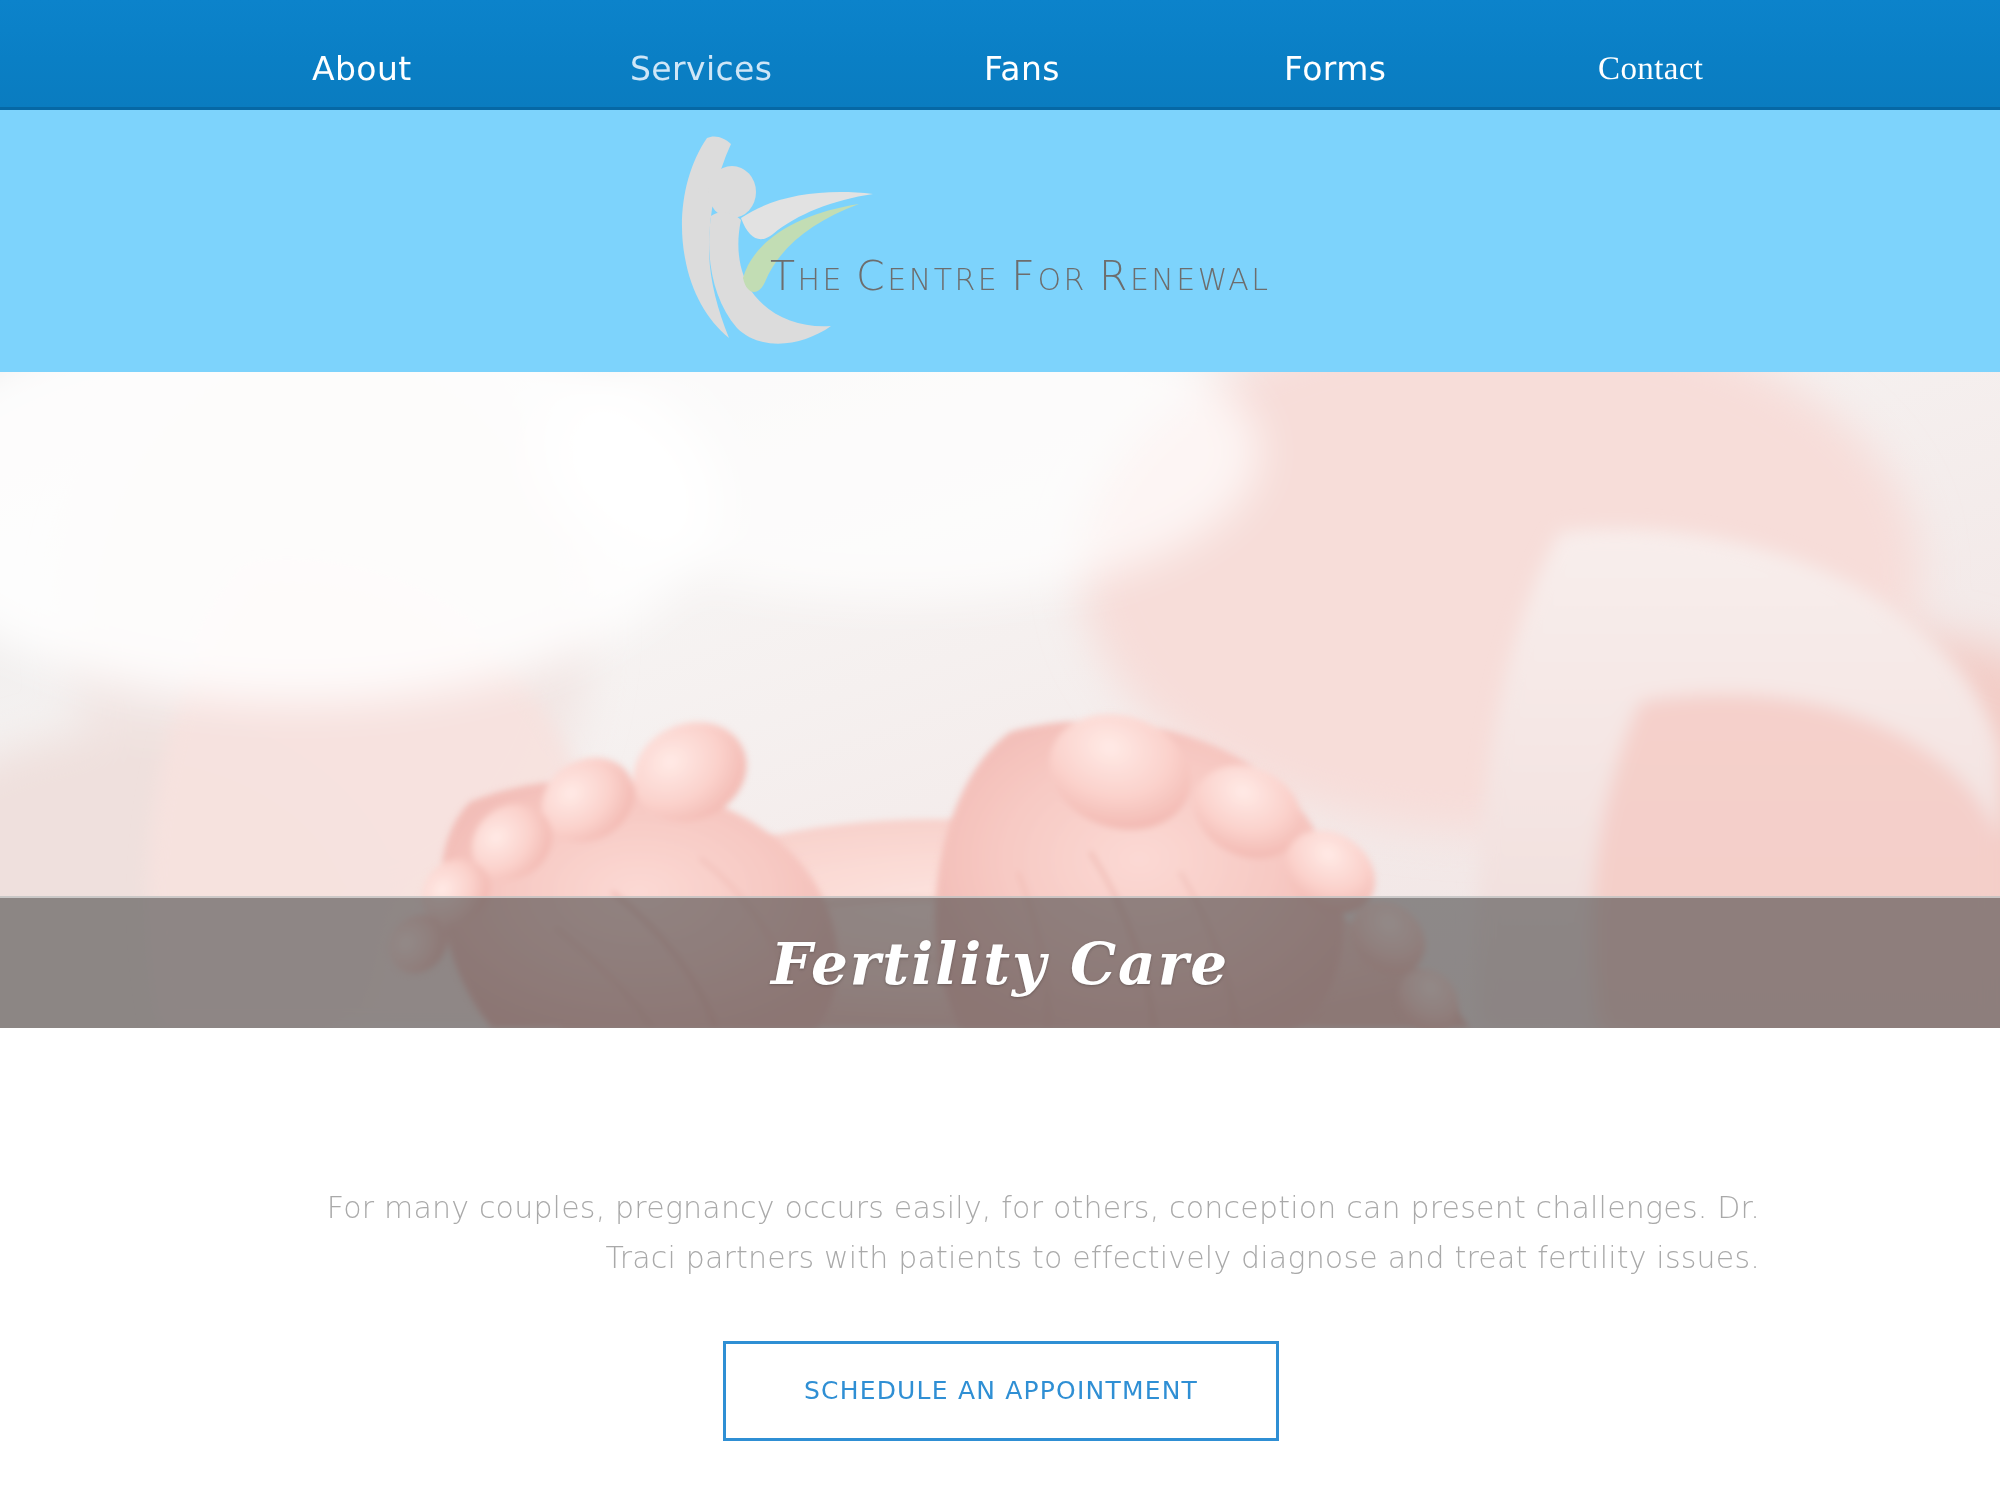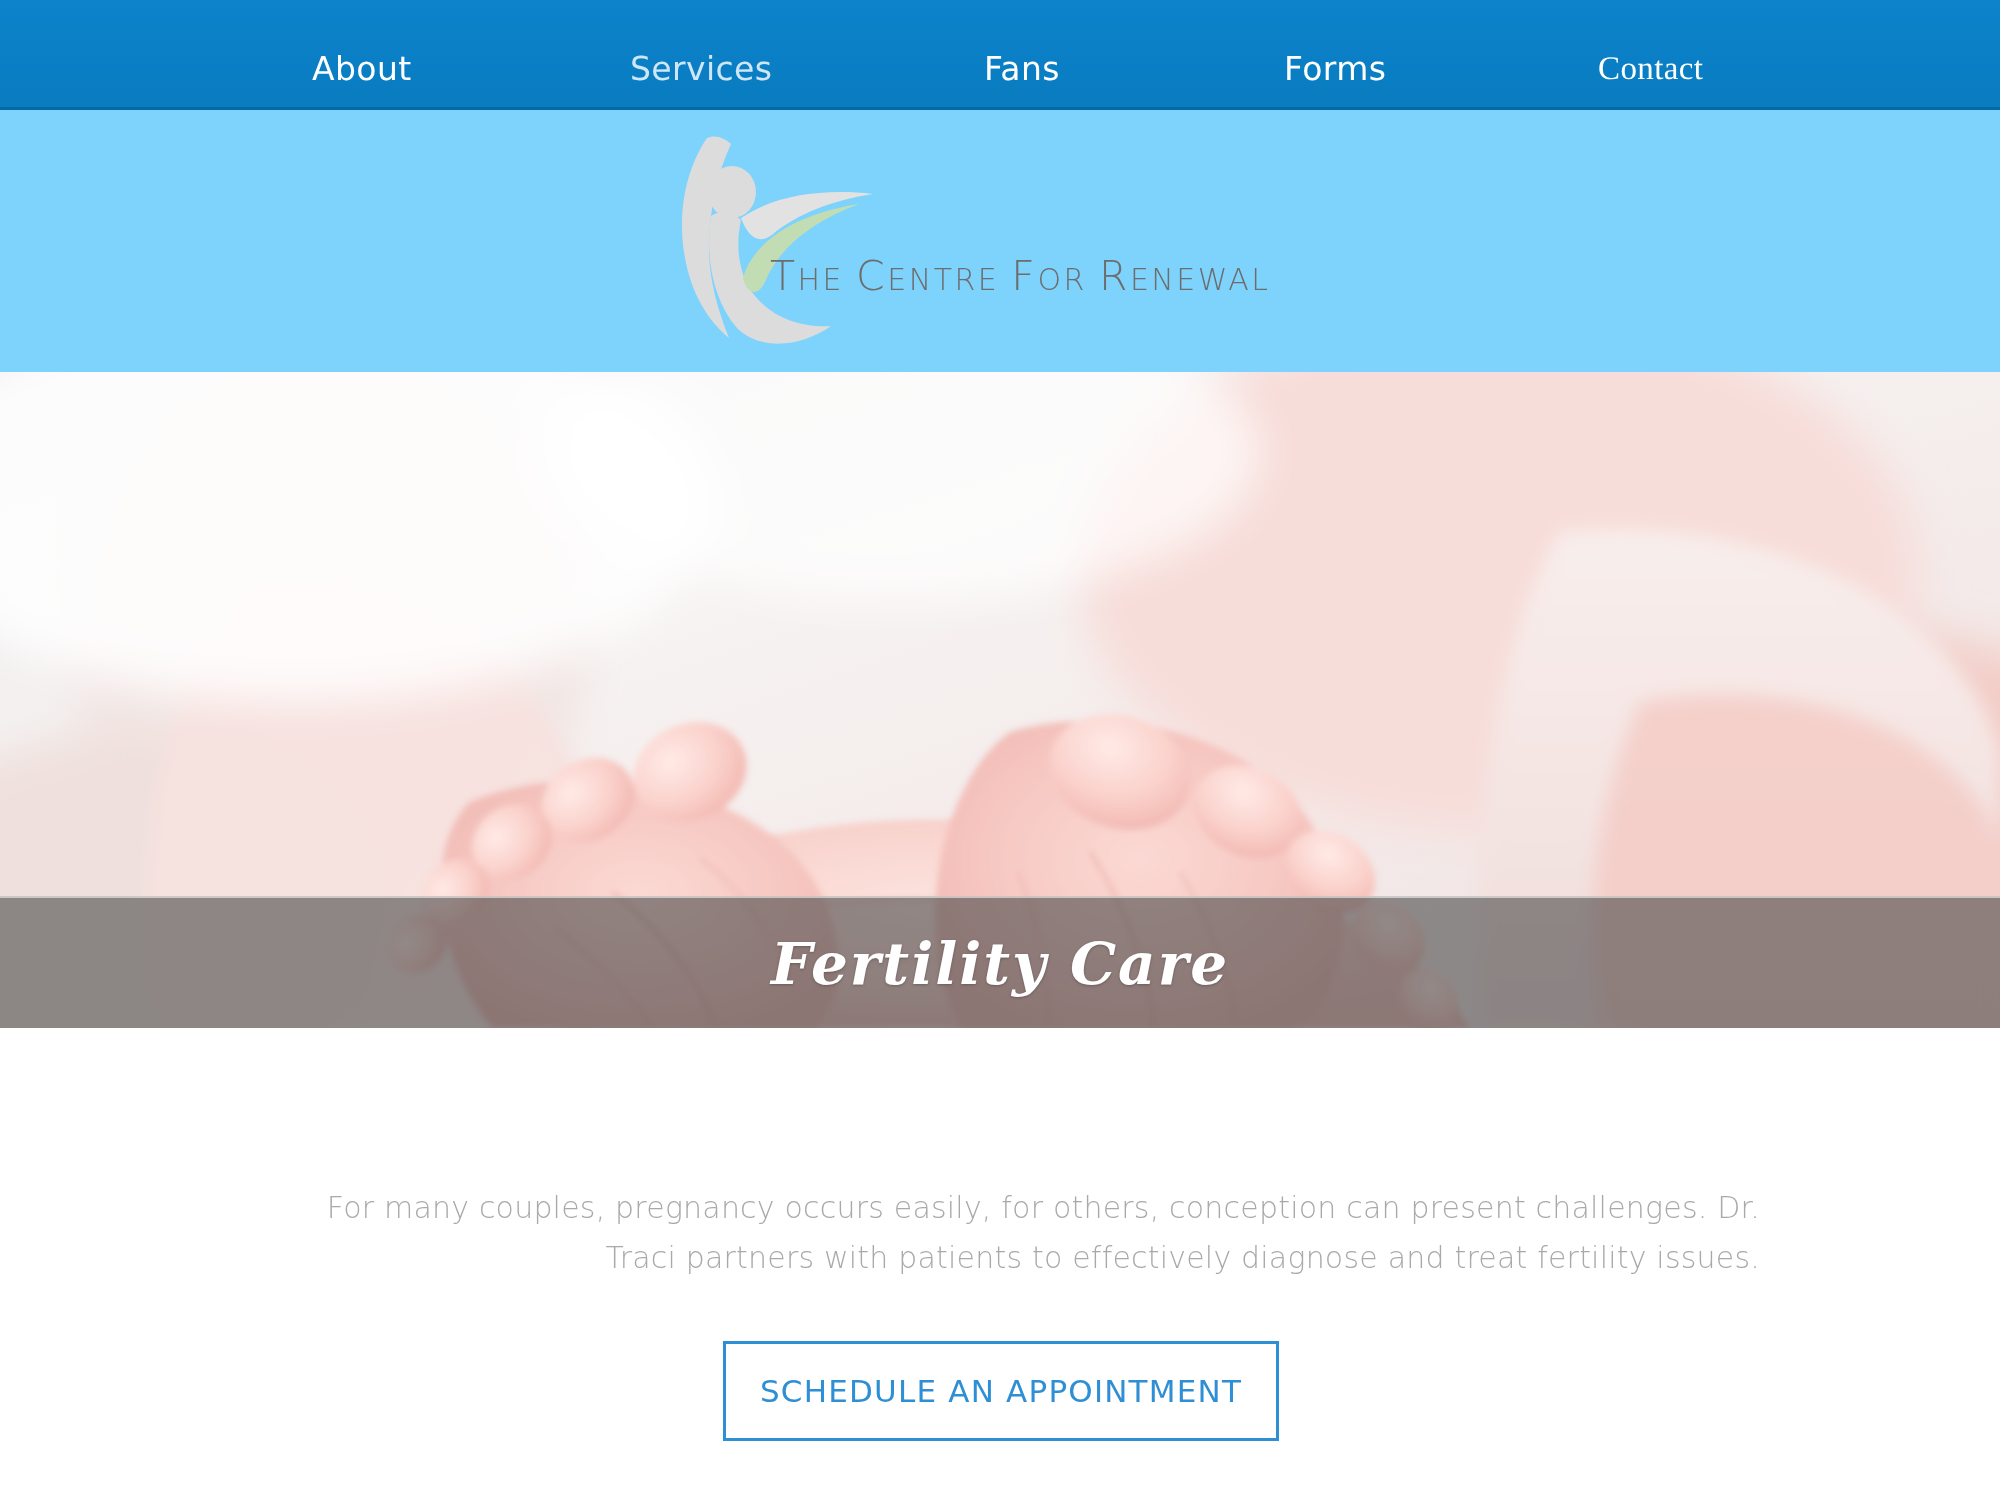--- a/index.html
+++ b/index.html
@@ -156,21 +156,21 @@
     position: absolute;
     left: 723px;
     top: 313px;
     width: 556px;
     height: 100px;
     box-sizing: border-box;
     border: 3px solid #2f8fd4;
     background: #ffffff;
     color: #2f8fd4;
     font-family: "DejaVu Sans", sans-serif;
-    font-size: 31px;
+    font-size: 25px;
     font-weight: 400;
     letter-spacing: 1.2px;
     line-height: 94px;
     text-align: center;
     cursor: pointer;
     padding: 0;
   }
 </style>
 </head>
 <body>

